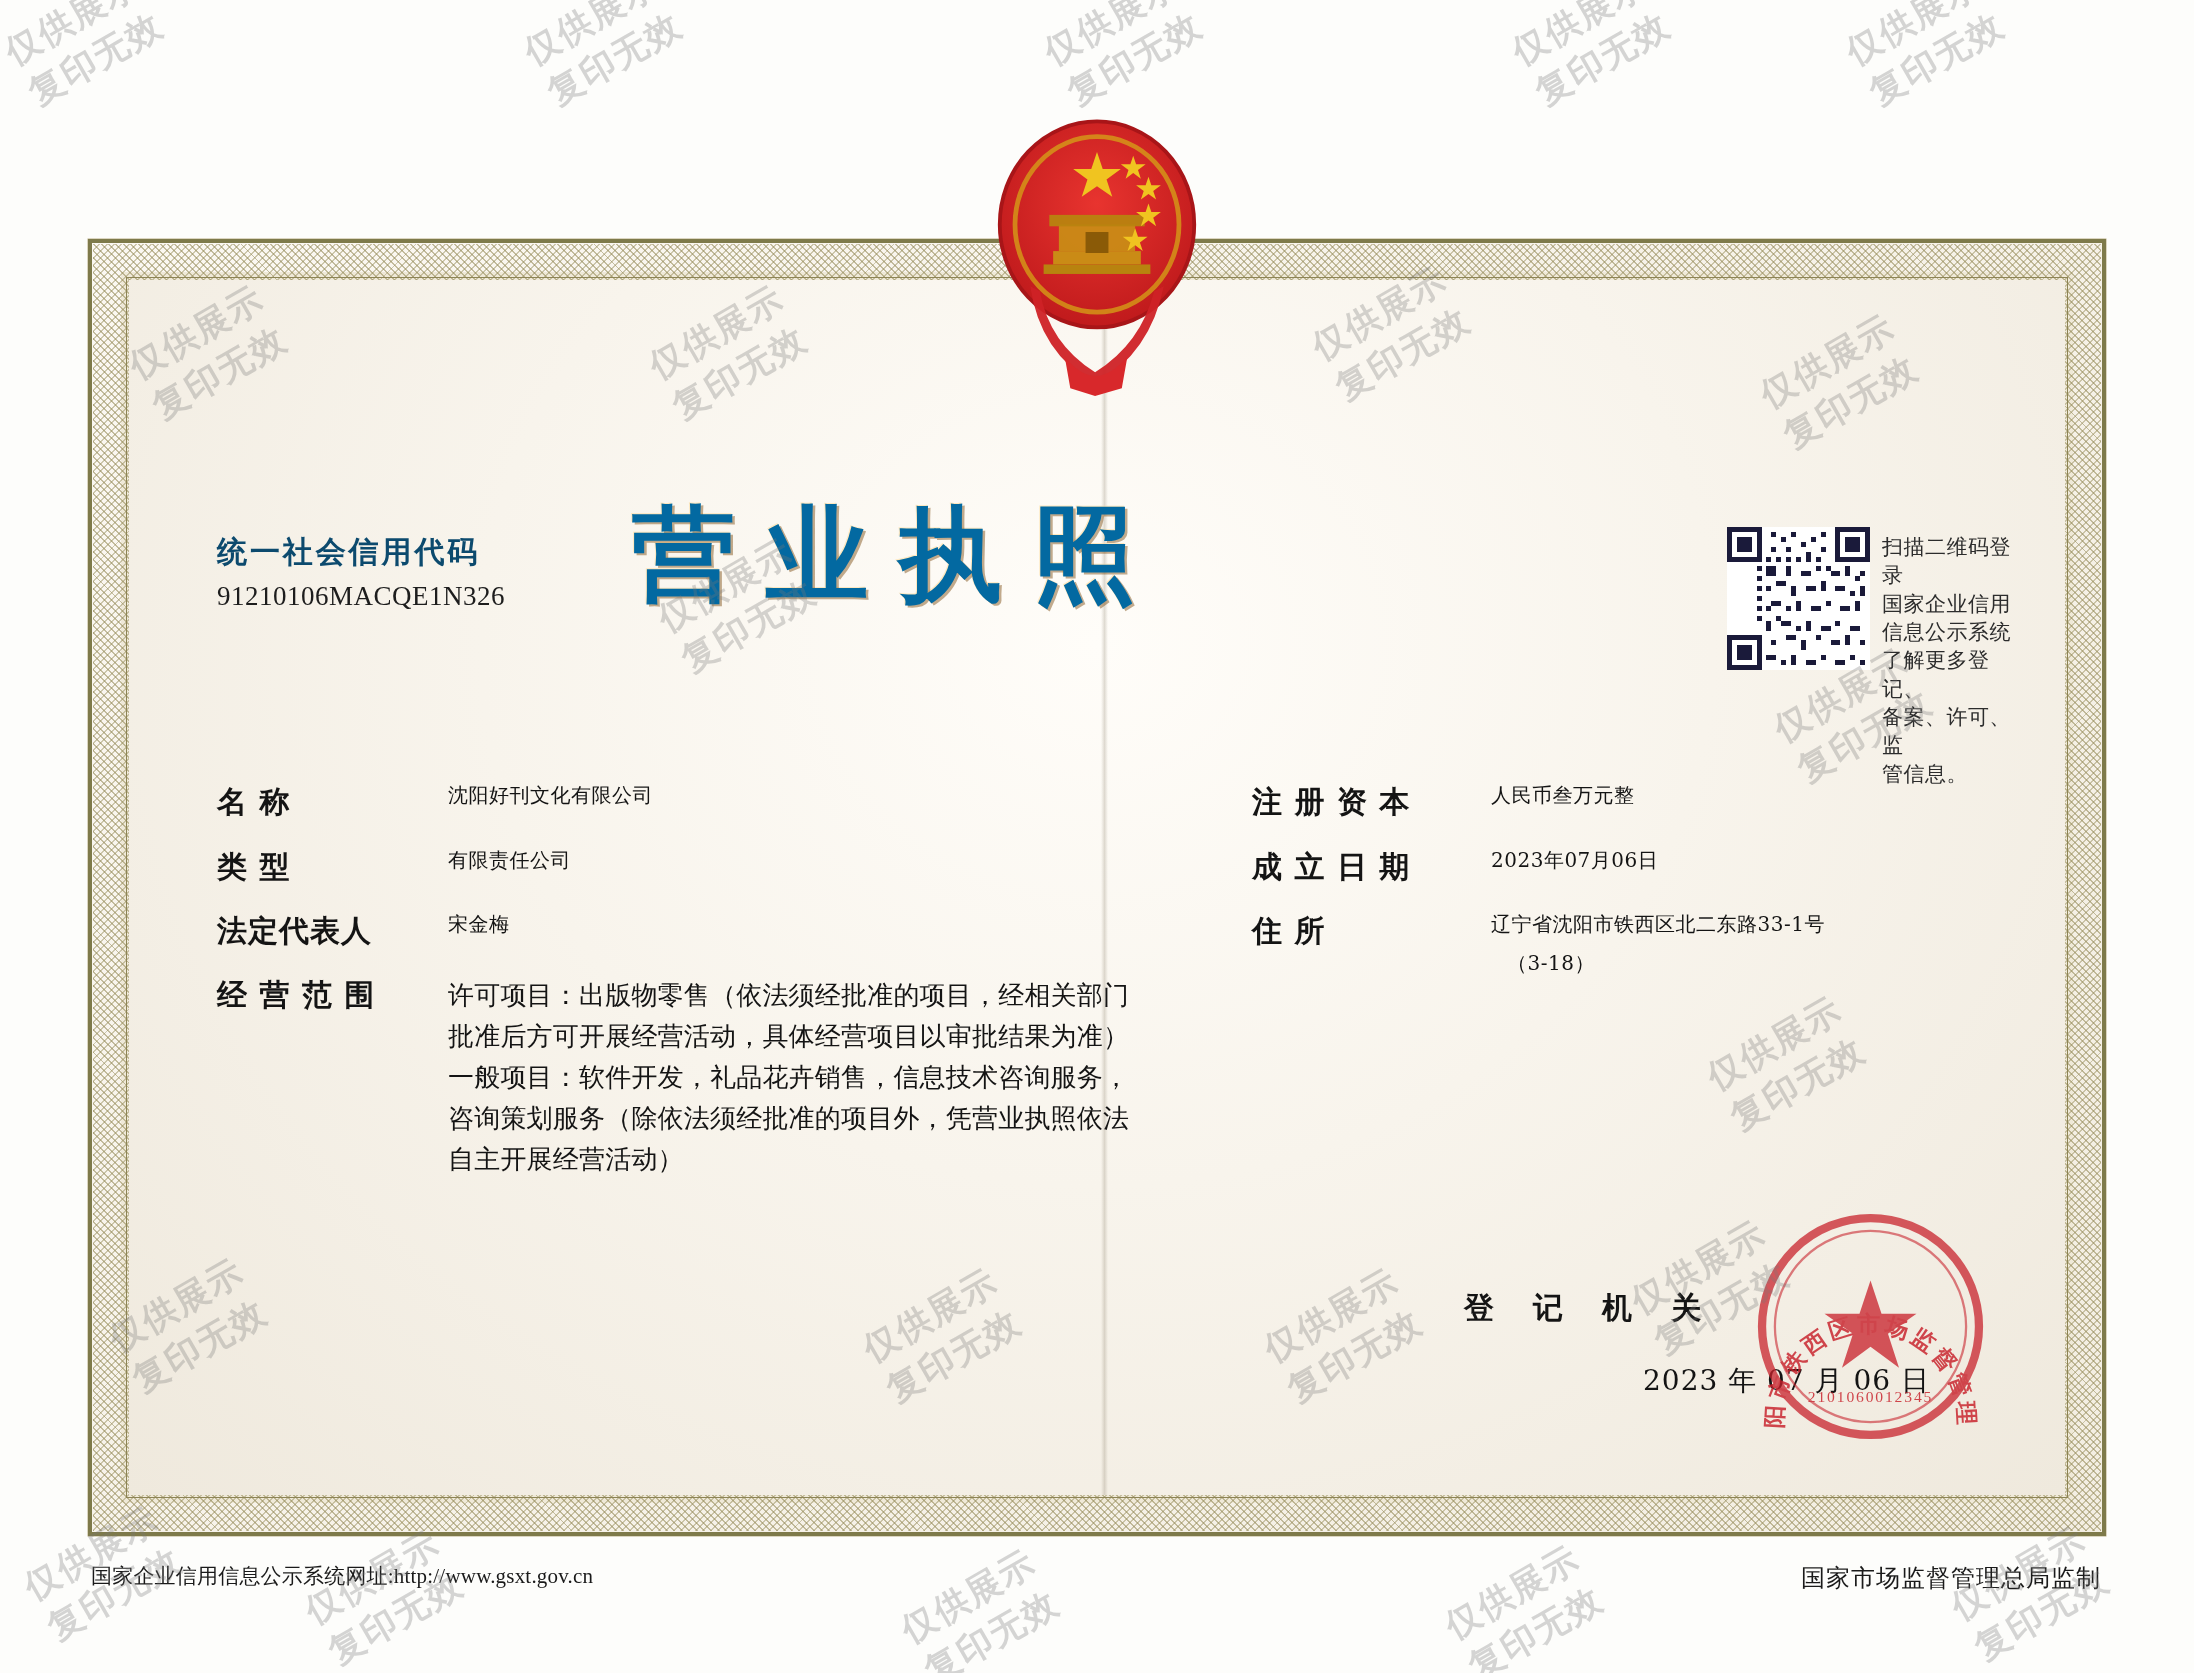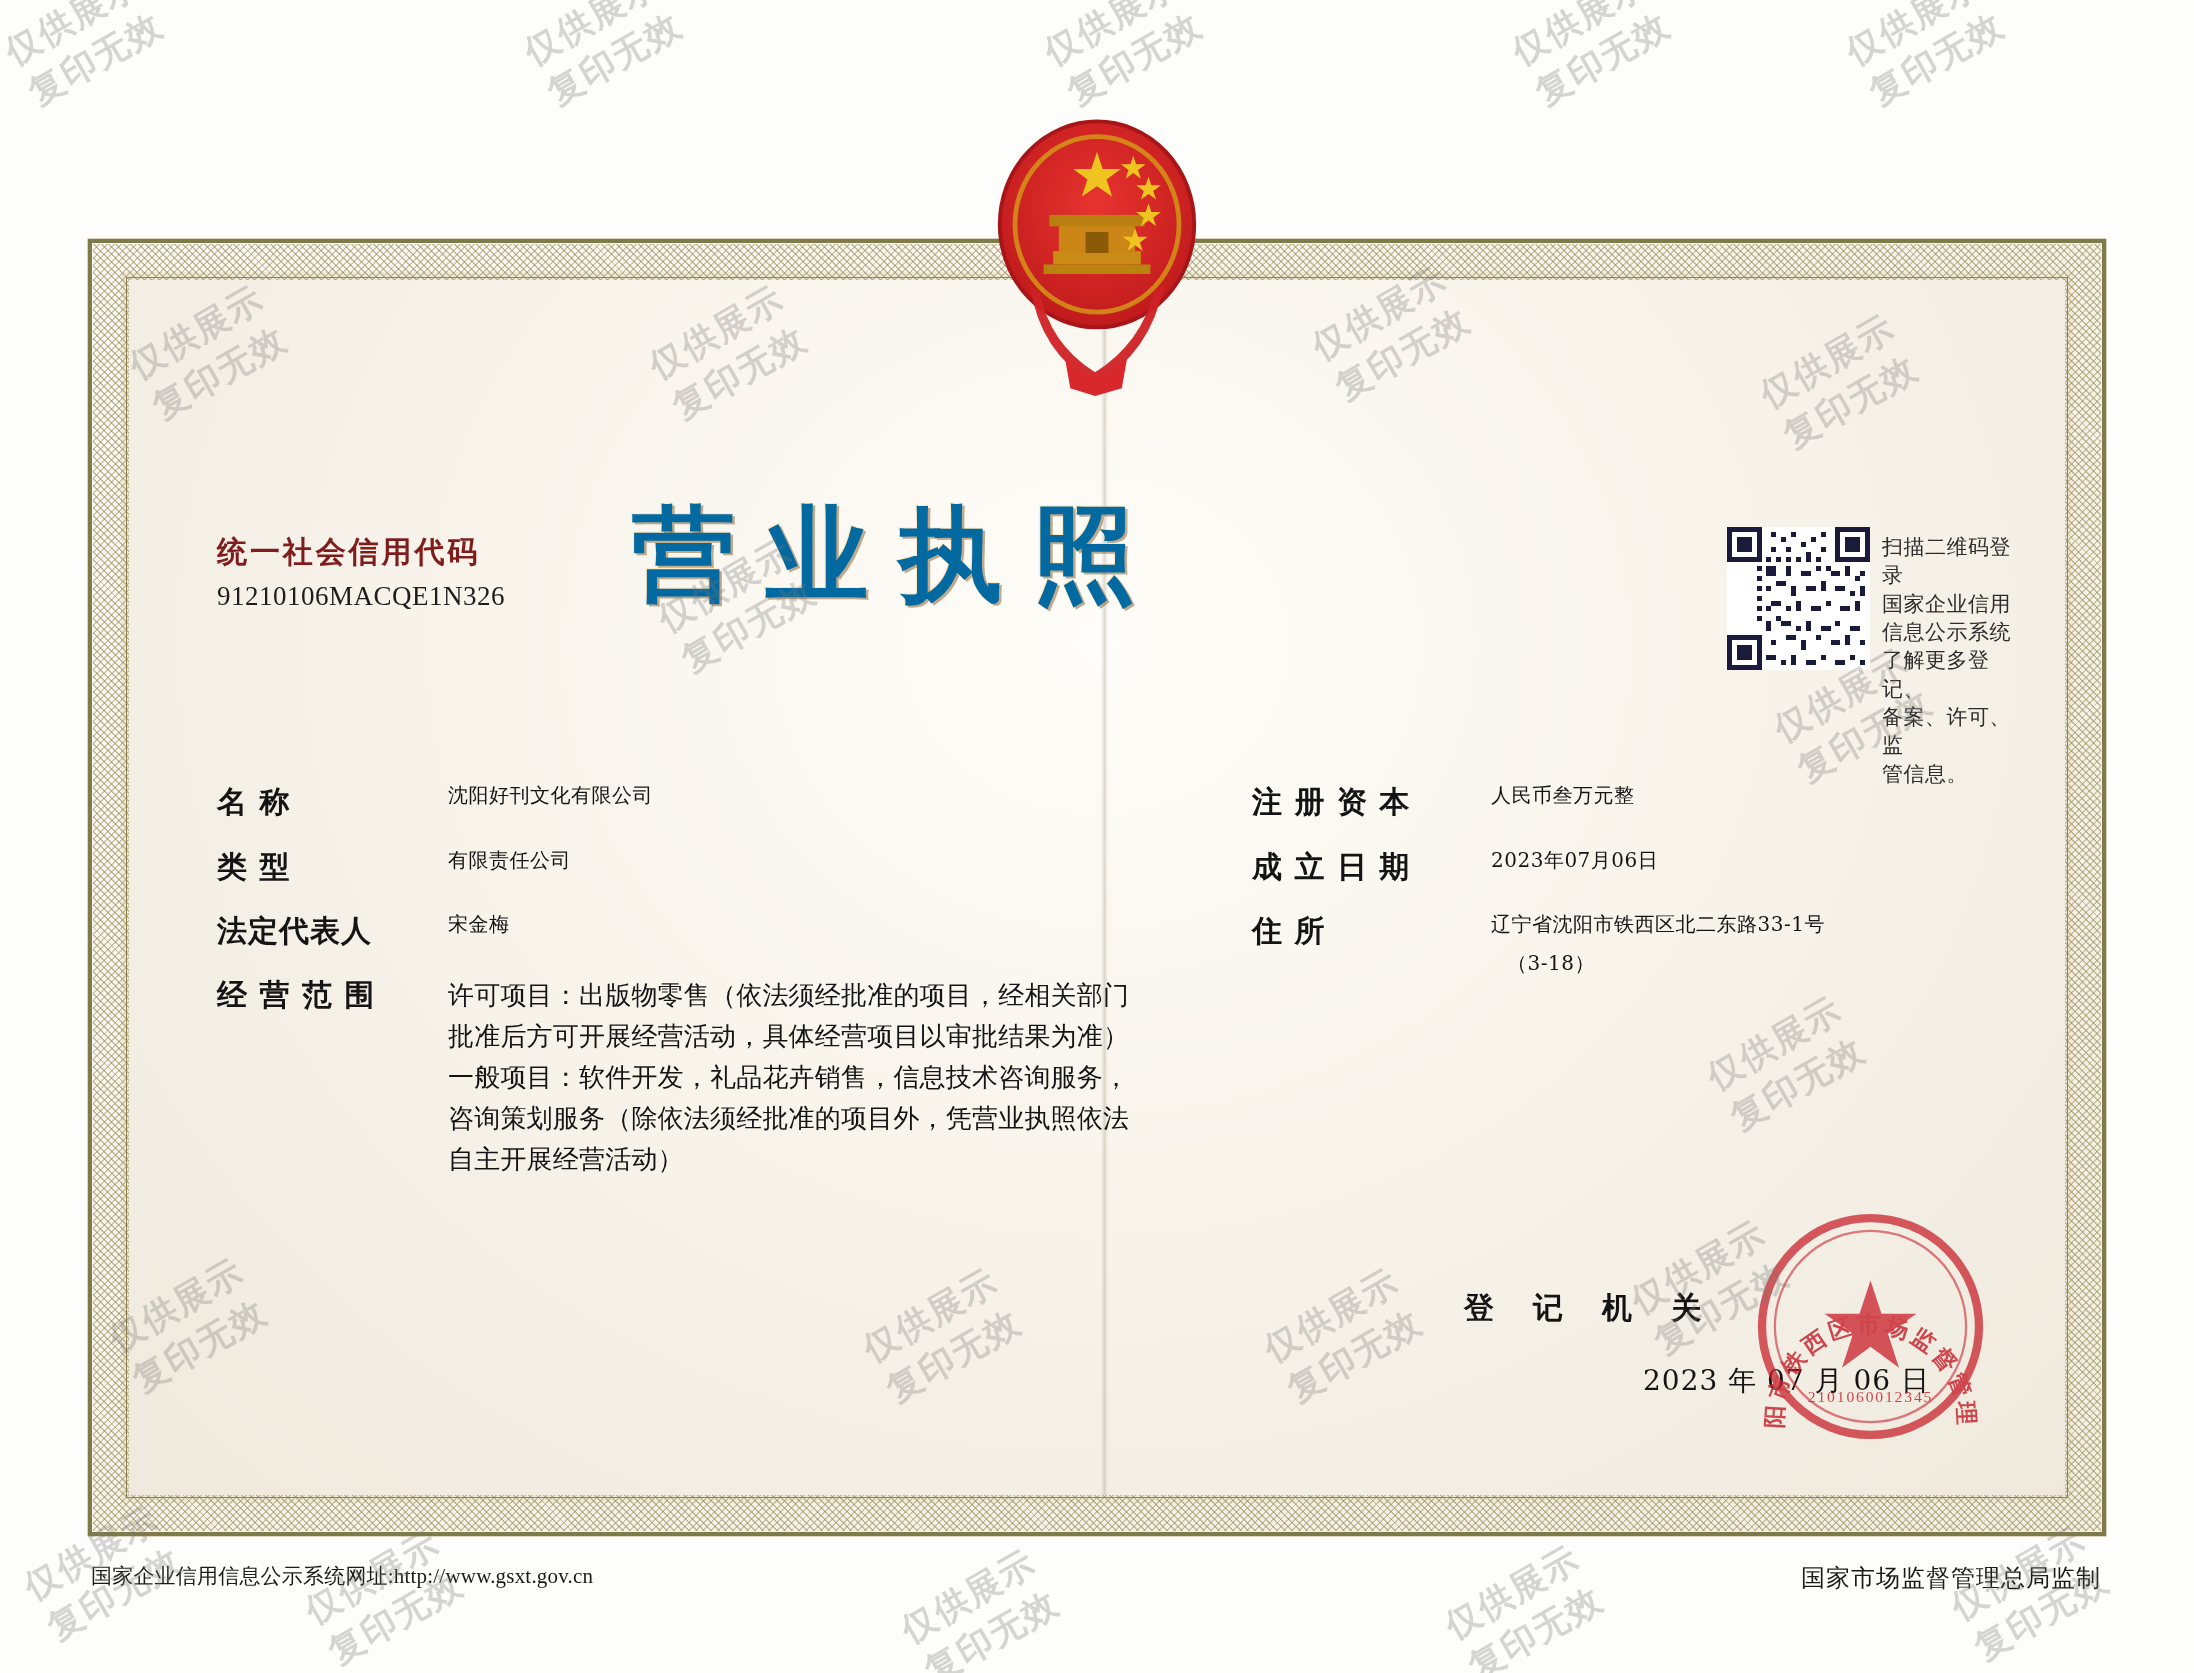--- a/index.html
+++ b/index.html
@@ -136,21 +136,21 @@
 
   
   .code-label {
     position: absolute;
     left: 217px;
     top: 532px;
     font-family: "DejaVu Serif", serif;
     font-weight: bold;
     font-size: 30px;
     letter-spacing: 2.9px;
-    color: #7f1d1d;
+    color: #0c4a6e;
     z-index: 25;
   }
   .code-value {
     position: absolute;
     left: 217px;
     top: 581px;
     font-family: "Liberation Serif", serif;
     font-size: 27px;
     letter-spacing: 0.5px;
     color: #1d1d1d;

